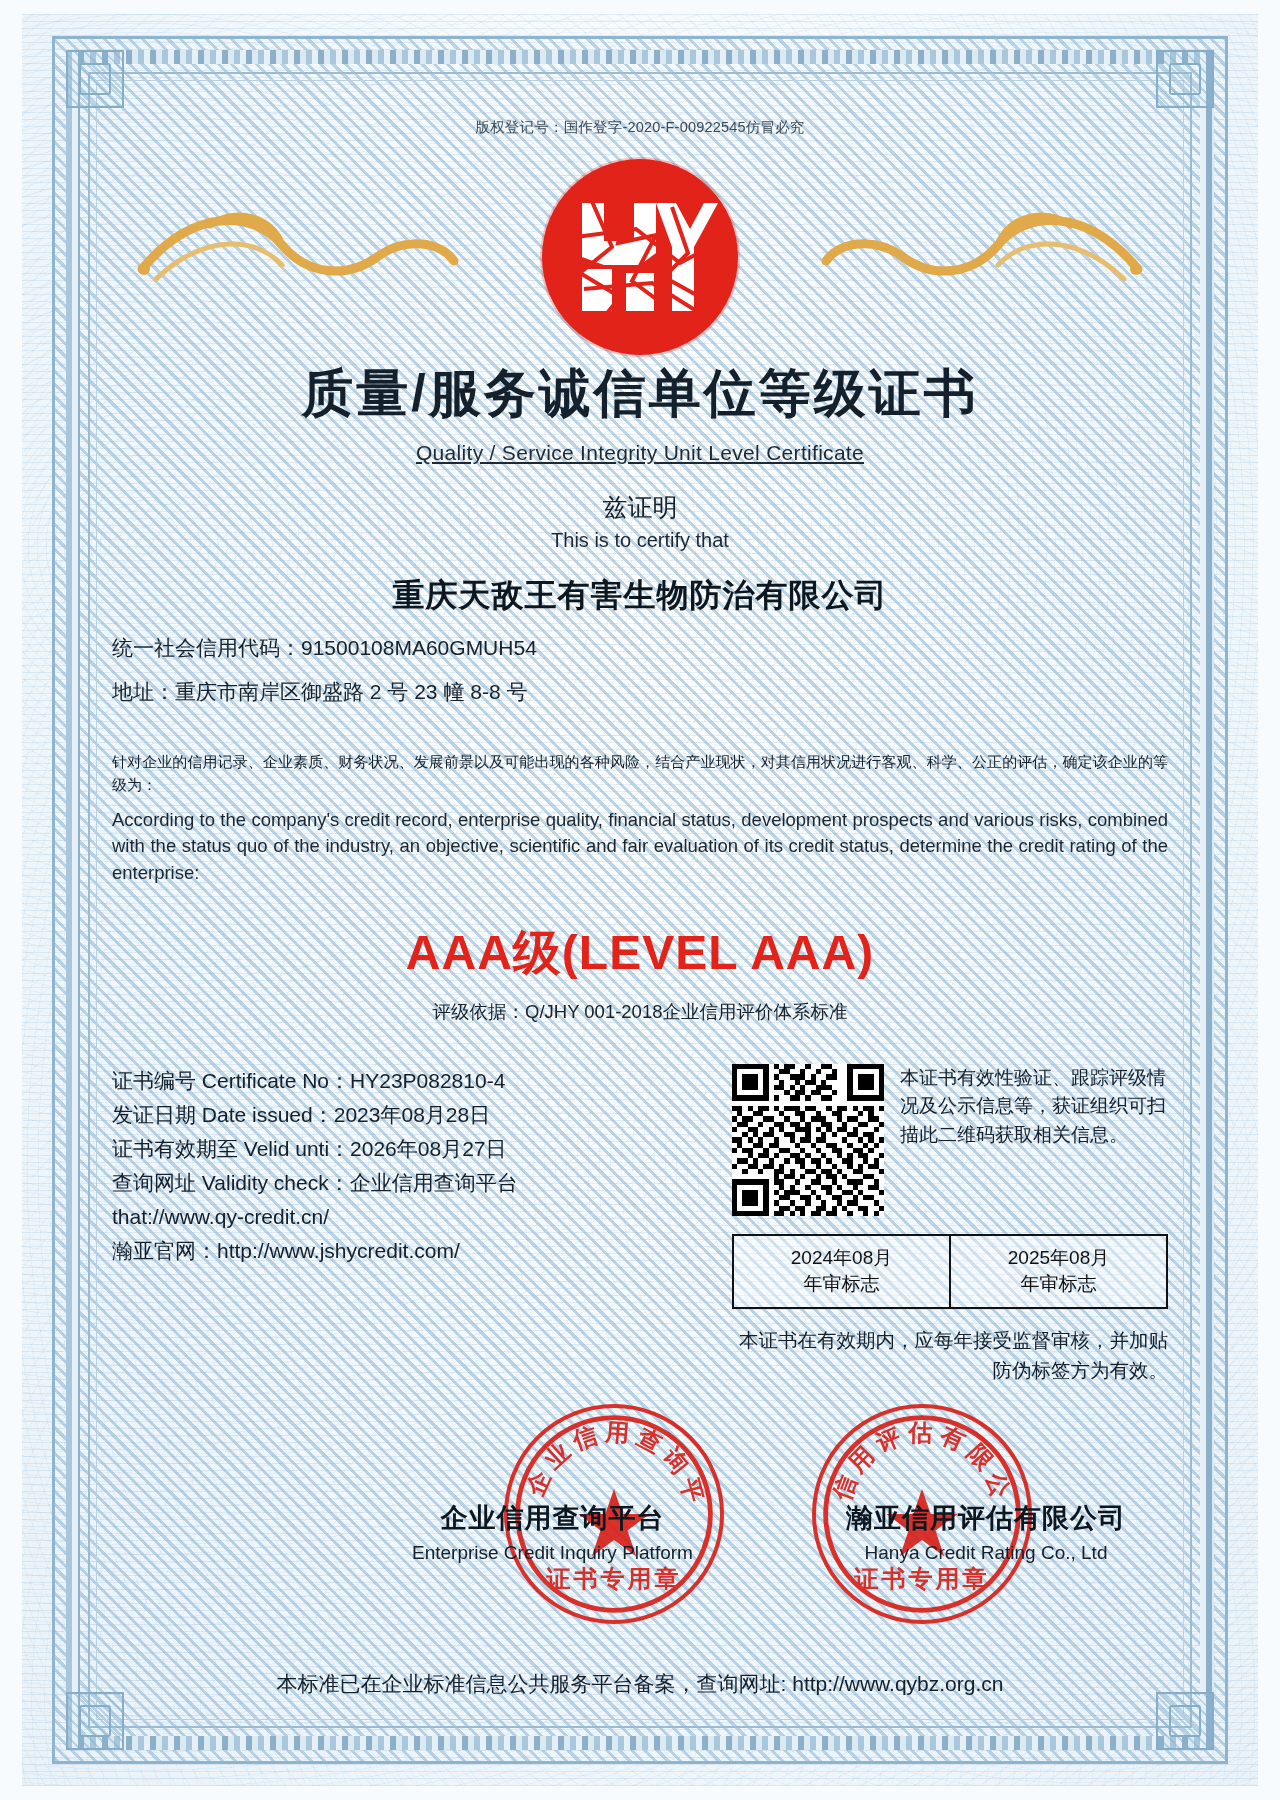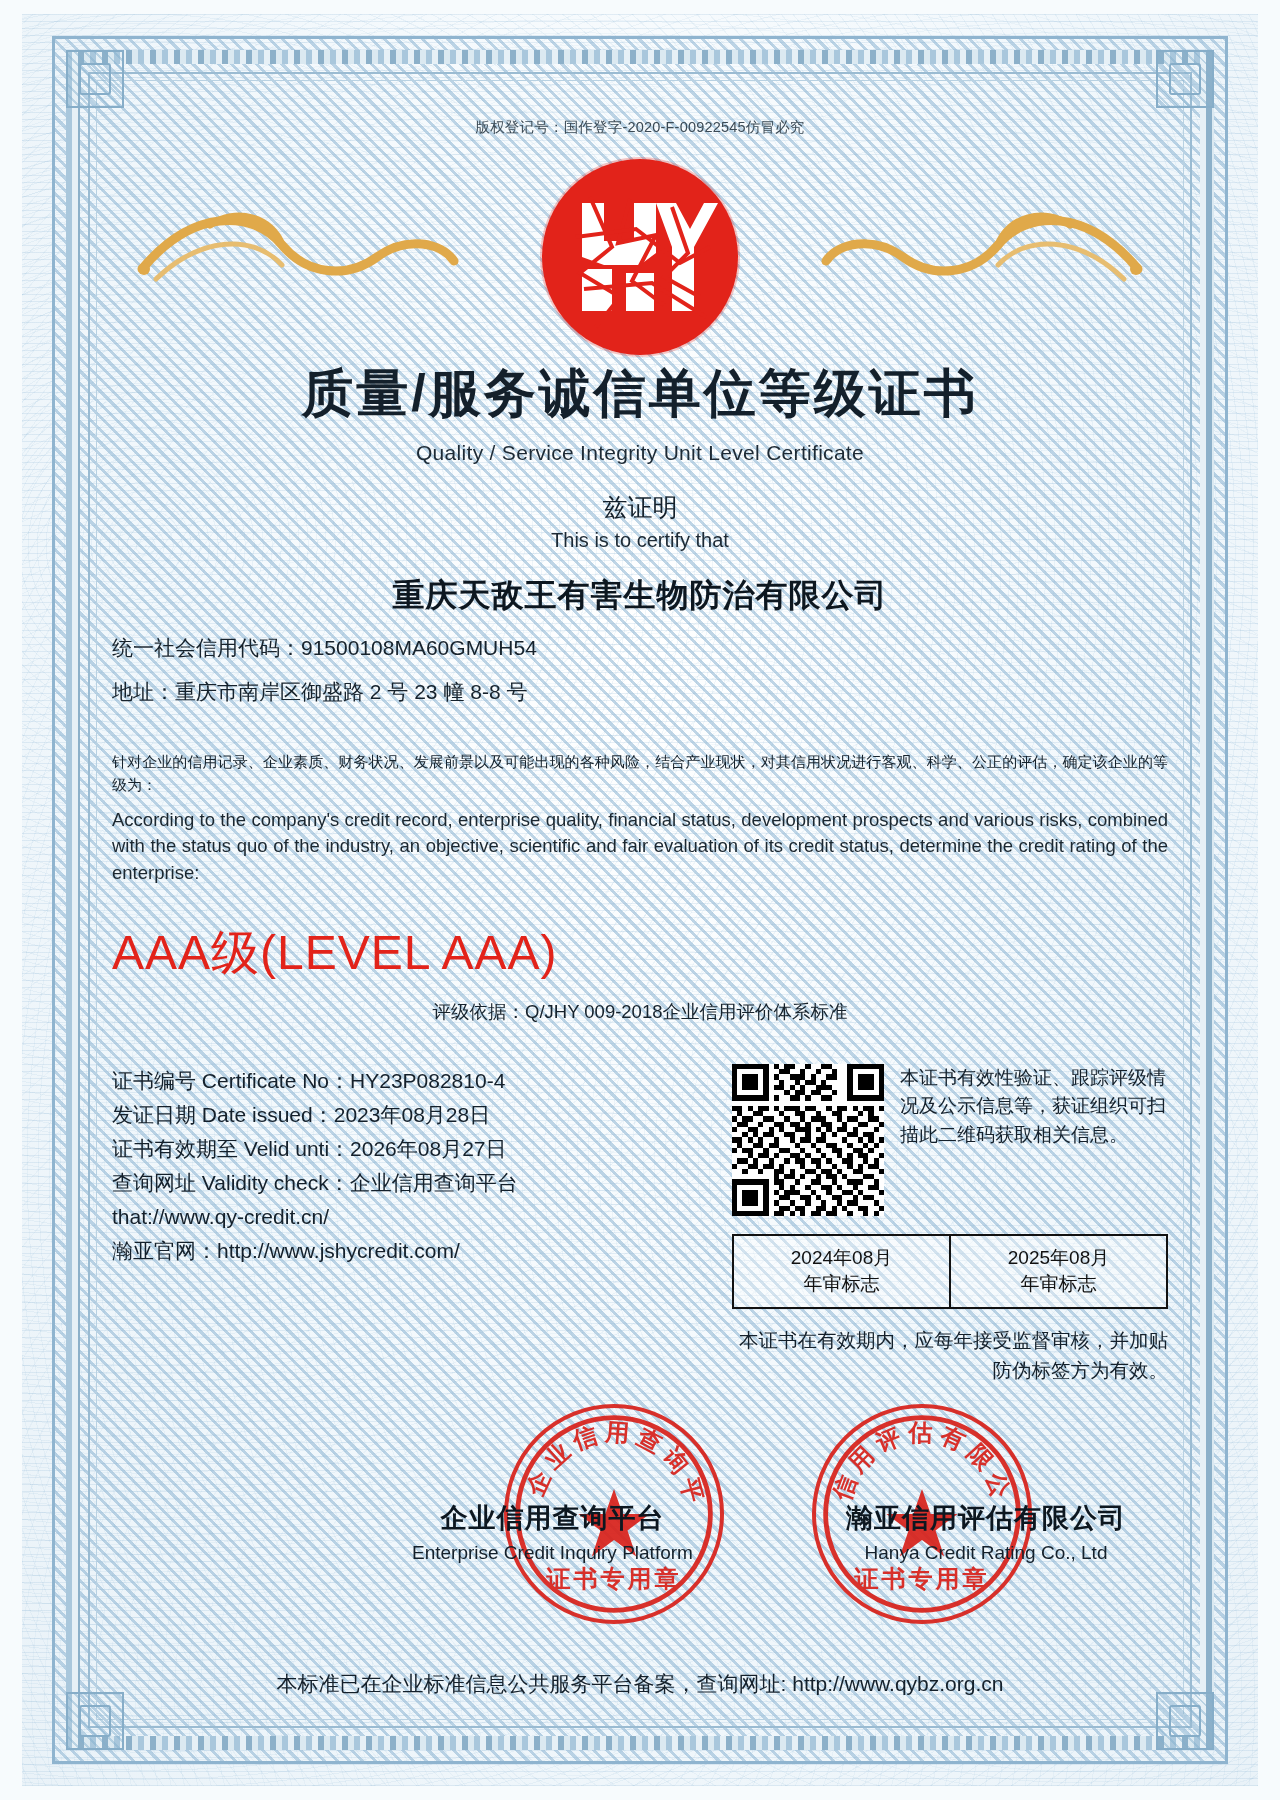--- a/index.html
+++ b/index.html
@@ -139,20 +139,21 @@
     color: #14202b;
     letter-spacing: 3px;
     margin-top: 6px;
   }
   .title-en {
     text-align: center;
     font-size: 21px;
     color: #1d2a35;
     margin-top: 12px;
     letter-spacing: .3px;
+    text-decoration: underline;
   }
   .certify-cn {
     text-align: center;
     font-size: 25px;
     color: #14202b;
     margin-top: 26px;
   }
   .certify-en {
     text-align: center;
     font-size: 20px;
@@ -185,23 +186,24 @@
   }
   .para-en {
     margin-top: 8px;
     font-size: 18.5px;
     line-height: 1.45;
     color: #1b2730;
     text-align: justify;
   }
 
   .level {
+    text-align: center;
     margin-top: 34px;
     font-size: 48px;
-    font-weight: normal;
+    font-weight: bold;
     color: #e2231a;
     letter-spacing: 1px;
   }
   .basis-cn {
     text-align: center;
     font-size: 18.5px;
     color: #16222c;
     margin-top: 14px;
   }
   .basis-en {
@@ -373,21 +375,21 @@
       <div class="certify-en">This is to certify that</div>
 
       <div class="company">重庆天敌王有害生物防治有限公司</div>
       <div class="credit-code">统一社会信用代码：91500108MA60GMUH54</div>
       <div class="address">地址：重庆市南岸区御盛路 2 号 23 幢 8-8 号</div>
 
       <div class="para-cn">针对企业的信用记录、企业素质、财务状况、发展前景以及可能出现的各种风险，结合产业现状，对其信用状况进行客观、科学、公正的评估，确定该企业的等级为：</div>
       <div class="para-en">According to the company's credit record, enterprise quality, financial status, development prospects and various risks, combined with the status quo of the industry, an objective, scientific and fair evaluation of its credit status, determine the credit rating of the enterprise:</div>
 
       <div class="level">AAA级(LEVEL AAA)</div>
-      <div class="basis-cn">评级依据：Q/JHY 009-2018企业信用评价体系标准</div>
+      <div class="basis-cn">评级依据：Q/JHY 001-2018企业信用评价体系标准</div>
 
       <div class="details-row">
         <div class="details-left">
           <div>
             <span>证书编号 Certificate No：</span><span>HY23P082810-4</span>
           </div>
           <div>
             <span>发证日期 Date issued：</span><span>2023年08月28日</span>
           </div>
           <div>

